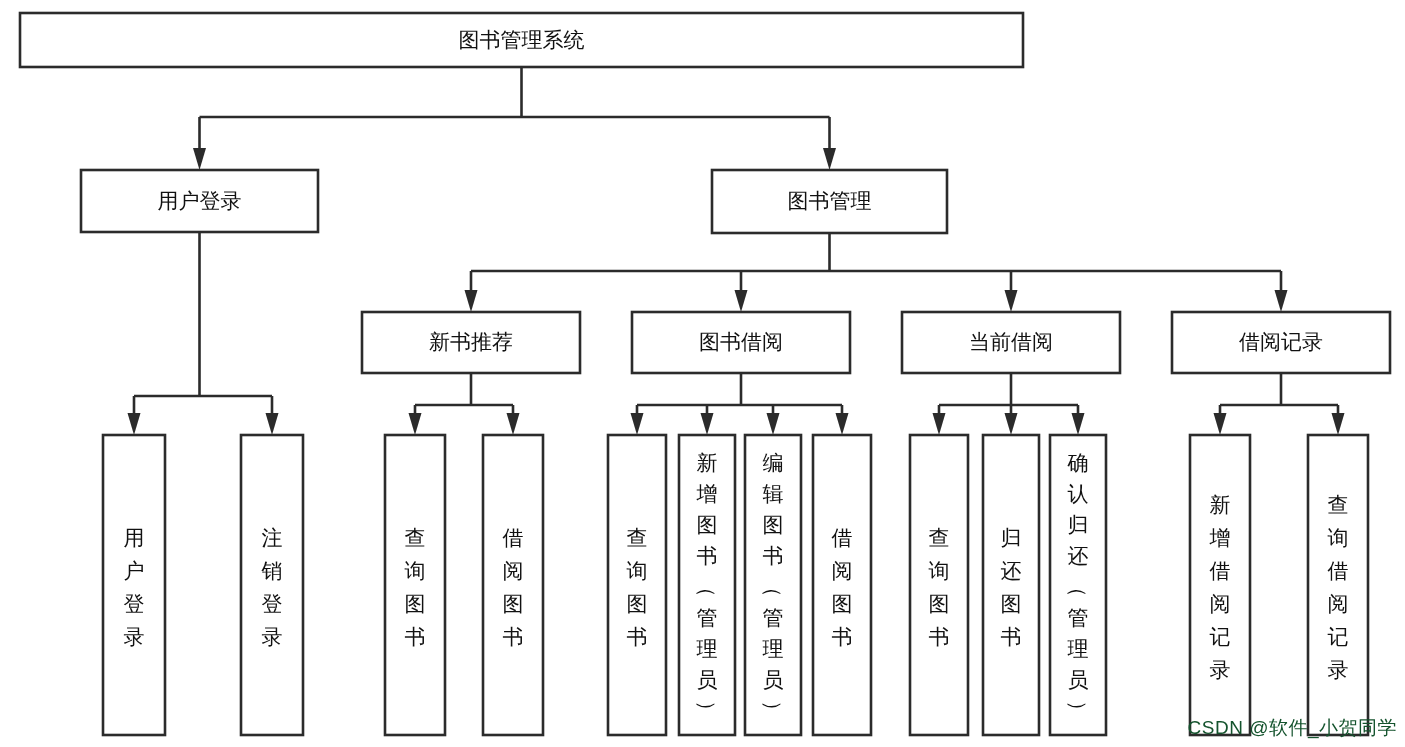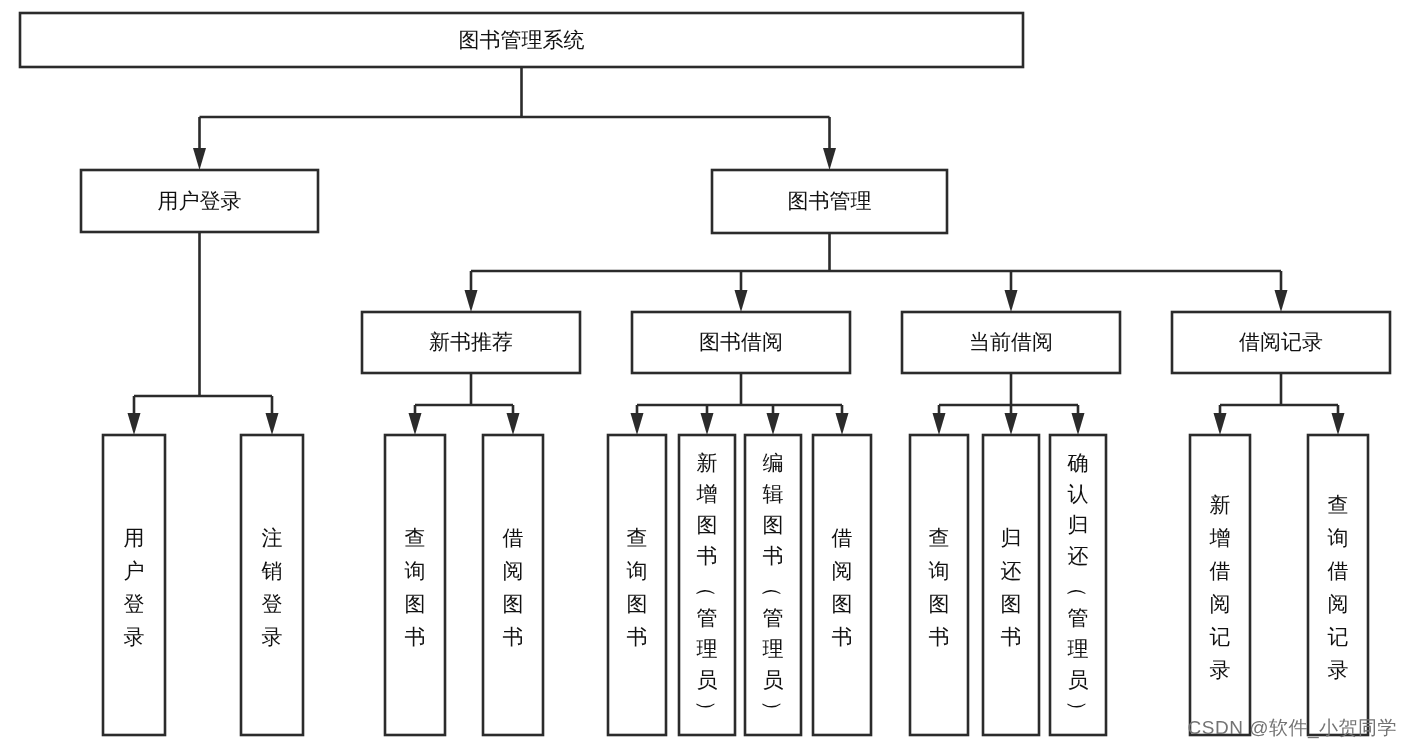--- a/index.html
+++ b/index.html
@@ -51,21 +51,21 @@
     font-size: 21px;
     fill: #111111;
     text-anchor: middle;
   }
   .watermark {
     position: absolute;
     right: 8px;
     bottom: 6px;
     font-family: "Liberation Sans", "DejaVu Sans", sans-serif;
     font-size: 19px;
-    color: #737373;
+    color: #14532d;
     letter-spacing: 0.5px;
     white-space: nowrap;
     user-select: none;
   }
 </style>
 </head>
 <body>
 
 <div id="stage">
   <svg id="diagram-svg" viewBox="0 0 1405 747" xmlns="http://www.w3.org/2000/svg">

